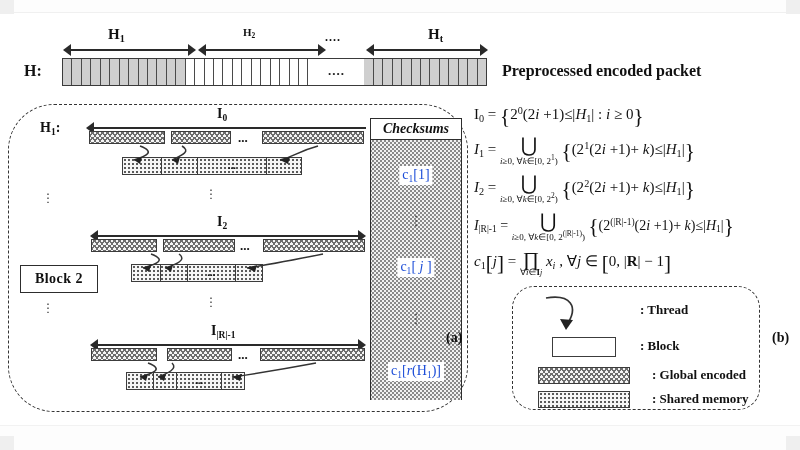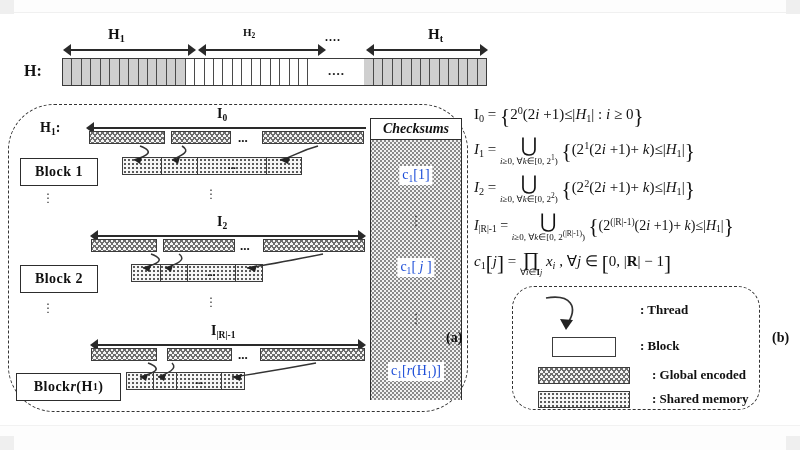--- a/index.html
+++ b/index.html
@@ -186,41 +186,41 @@
       <div class="cell gray"></div>
       <div class="cell gray"></div>
       <div class="cell gray"></div>
       <div class="cell gray"></div>
       <div class="cell gray"></div>
       <div class="cell gray"></div>
       <div class="cell gray"></div>
       <div class="cell gray"></div>
     </div>
 
+  <div class="abs lbl bold" style="left:502px;top:62px;font-size:16px;">Preprocessed encoded packet</div>
 
   <div id="panelA" class="abs"></div>
 
   <div class="abs lbl bold" style="left:40px;top:120px;font-size:14px;">
     <span>H</span><span class="sub">1</span><span>:</span>
   </div>
 
   <div class="abs lbl bold" style="left:217px;top:106px;font-size:14px;">
     <span>I</span><span class="sub">0</span>
   </div>
   <div class="abs span onlyleft" style="left:86px;top:122px;width:280px;">
     <div class="line"></div>
       <div class="ah l"></div>
   </div>
 
   <div class="abs gmem tex-global" style="left:89px;top:131px;width:76px;"></div>
   <div class="abs gmem tex-global" style="left:171px;top:131px;width:60px;"></div>
   <div class="abs lbl" style="left:238px;top:130px;font-size:13px;font-weight:bold;">...</div>
   <div class="abs gmem tex-global" style="left:262px;top:131px;width:102px;"></div>
 
-  <div class="abs blockbox" style="left:20px;top:158px;width:78px;height:28px;">Block  1</div>
 
   <div class="abs smemrow tex-shared" style="left:122px;top:157px;width:180px;">
     <div style="width:22%"></div>
     <div style="width:20%"></div>
     <div style="width:39%;position:relative">
       <span class="lbl" style="position:absolute;left:50%;top:1px;transform:translateX(-50%);font-size:11px;font-weight:bold;">...</span>
     </div>
     <div style="width:19%"></div>
   </div>
 
@@ -280,27 +280,20 @@
     <div class="line"></div>
       <div class="ah l"></div>
       <div class="ah r"></div>
   </div>
 
   <div class="abs gmem tex-global" style="left:91px;top:348px;width:66px;"></div>
   <div class="abs gmem tex-global" style="left:167px;top:348px;width:65px;"></div>
   <div class="abs lbl" style="left:238px;top:347px;font-size:13px;font-weight:bold;">...</div>
   <div class="abs gmem tex-global" style="left:260px;top:348px;width:105px;"></div>
 
-  <div class="abs blockbox" style="left:16px;top:373px;width:105px;height:28px;">
-    <span>Block  </span>
-      <span class="ital">r</span>
-      <span> (H</span>
-      <span class="sub">1</span>
-      <span>)</span>
-  </div>
 
   <div class="abs smemrow tex-shared" style="left:126px;top:372px;width:119px;">
     <div style="width:23%"></div>
     <div style="width:20%"></div>
     <div style="width:38%;position:relative">
       <span class="lbl" style="position:absolute;left:50%;top:1px;transform:translateX(-50%);font-size:11px;font-weight:bold;">...</span>
     </div>
     <div style="width:19%"></div>
   </div>
 

